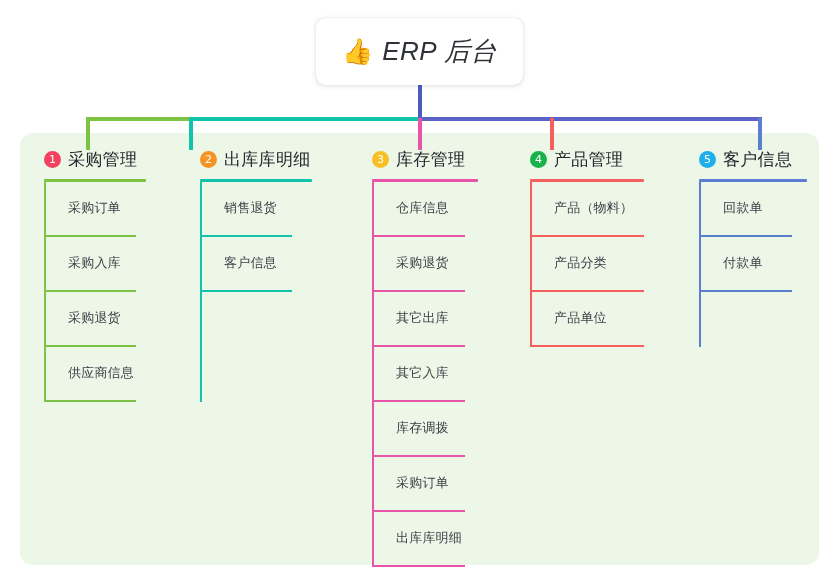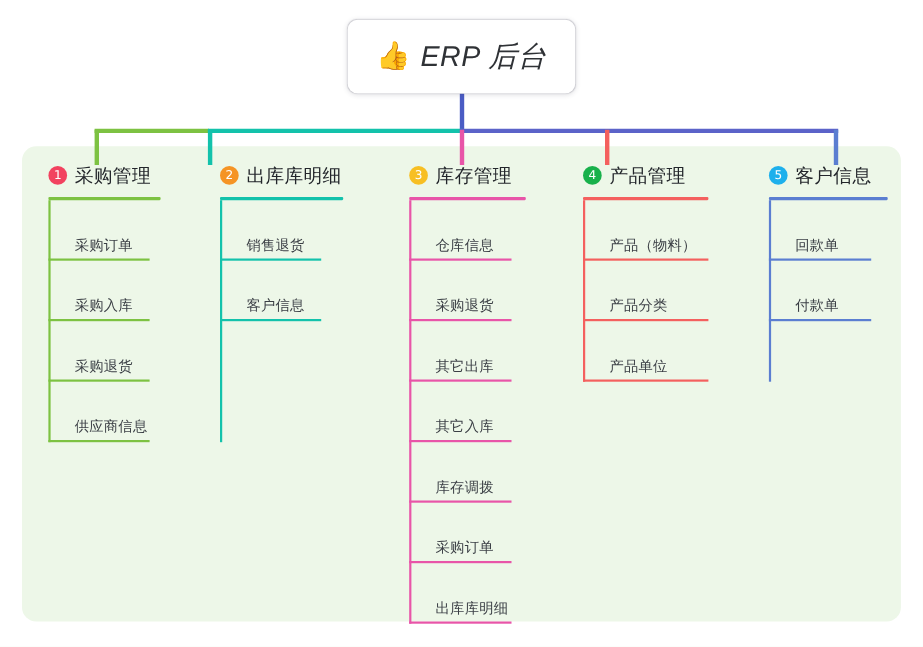--- a/index.html
+++ b/index.html
@@ -119,21 +119,21 @@
     top: 0;
     width: 2px;
   }
   .leaf {
     position: relative;
     height: 55px;
     box-sizing: border-box;
     display: flex;
     align-items: flex-end;
     padding-left: 24px;
-    padding-bottom: 5px;
+    padding-bottom: 20px;
   }
   .leaf-label {
     font-size: 13px;
     color: #3b3f45;
     white-space: nowrap;
     letter-spacing: 0.2px;
   }
   .leaf-rule {
     position: absolute;
     left: 0;

